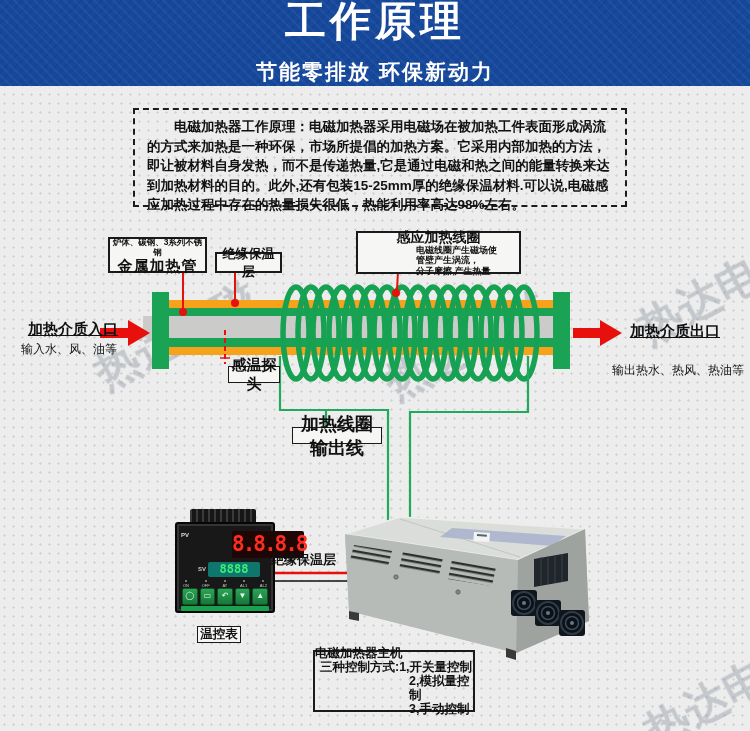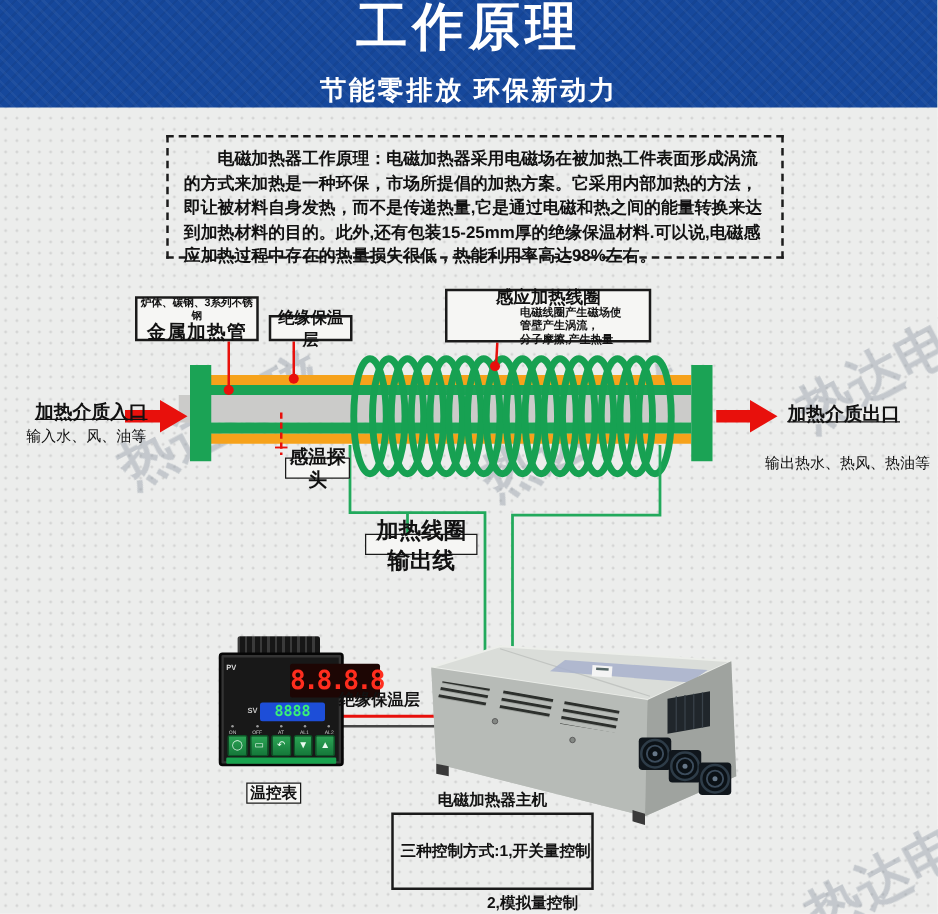--- a/index.html
+++ b/index.html
@@ -30,43 +30,43 @@
   .b-metal .small{font-size:8.5px;font-weight:bold;line-height:10px;}
   .b-metal .big{font-size:15px;font-weight:bold;letter-spacing:1px;line-height:17px;}
   .b-insu{left:215px;top:252px;width:63px;height:17px;font-size:13px;font-weight:bold;}
   .b-coil{left:356px;top:231px;width:133px;height:37px;padding:1px 14px;}
   .b-coil .title{font-size:14px;font-weight:bold;line-height:16px;}
   .b-coil .desc{font-size:9px;font-weight:bold;line-height:10.5px;align-self:flex-start;text-align:left;margin-left:44px;}
   .b-probe{left:196px;top:366px;width:50px;height:15px;font-size:15px;font-weight:bold;margin-left:32px;}
   .b-out{left:292px;top:427px;width:88px;height:15px;font-size:18px;font-weight:bold;}
   .b-tkb{left:197px;top:626px;width:42px;height:15px;font-size:12.5px;font-weight:bold;}
   .b-machine{left:313px;top:650px;width:158px;height:58px;background:transparent;
-    align-items:center;justify-content:center;font-size:12.5px;font-weight:bold;line-height:14px;gap:27px;}
+    align-items:flex-start;justify-content:center;font-size:12.5px;font-weight:bold;line-height:14px;}
   .b-machine .c{text-align:center;}
   .b-machine .l{text-align:left;padding-left:5px;}
-  .b-machine .i{text-align:left;padding-left:64px;}
+  .b-machine .i{text-align:left;padding-left:94px;}
   
   .t-bold15{font-size:15px;font-weight:bold;color:#111;z-index:3;text-decoration:underline;}
   .t-bold12{font-size:12px;font-weight:normal;color:#111;z-index:3;}
   .sig{left:271px;top:551px;font-size:13px;font-weight:bold;color:#111;z-index:3;}
   
   .scene{left:0;top:0;z-index:1;}
   
   .ctl{left:175px;top:509px;width:96px;height:100px;z-index:2;}
   .ctl-tab{position:absolute;left:15px;top:0;width:66px;height:14px;background:#161616;
     background-image:repeating-linear-gradient(90deg,#3a3a3a 0 2px,#161616 2px 6px);
     border-radius:2px 2px 0 0;}
   .ctl-body{position:absolute;left:0;top:13px;width:96px;height:87px;background:#181818;
     border:2px solid #060606;border-radius:3px;box-shadow:inset 0 0 0 2px #343434;}
   .pv-lab{position:absolute;left:4px;top:8px;color:#ddd;font-size:6px;font-weight:bold;}
   .pv{position:absolute;left:11px;top:7px;width:72px;height:27px;background:#1d0604;
     color:#ff2d1e;font-family:"DejaVu Sans Mono",monospace;font-weight:bold;font-size:21px;
     line-height:27px;text-align:center;letter-spacing:-2px;border-radius:2px;margin-left:44px;}
   .sv-lab{position:absolute;left:21px;top:42px;color:#ccc;font-size:6px;font-weight:bold;}
-  .sv{position:absolute;left:31px;top:38px;width:52px;height:15px;background:#1d4ed8;
+  .sv{position:absolute;left:31px;top:38px;width:52px;height:15px;background:#0f766e;
     color:#3af077;font-family:"DejaVu Sans Mono",monospace;font-weight:bold;font-size:12px;
     line-height:15px;text-align:center;border-radius:2px;}
   .leds{position:absolute;left:6px;top:56px;width:84px;display:flex;justify-content:space-between;}
   .led{display:flex;flex-direction:column;align-items:center;gap:1px;}
   .led i{width:2px;height:2px;border-radius:50%;background:#9a9a9a;}
   .led span{font-size:4px;color:#c9c9c9;font-style:normal;}
   .btns{position:absolute;left:5px;top:64px;width:86px;display:flex;gap:2px;}
   .btn{flex:1;height:15px;background:linear-gradient(#2ca455,#15793a);border:1px solid #0b5526;
     border-radius:2px;color:#eafaf0;font-size:8px;line-height:14px;text-align:center;}
   .strip{position:absolute;left:4px;top:82px;width:88px;height:5px;background:#18a24e;border-radius:1px;}
@@ -255,15 +255,16 @@
       <div class="strip"></div>
     </div>
   </div>
 
   <div class="lbox thin b-tkb">温控表</div>
 
   <div class="lbox b-machine">
     <div class="c">电磁加热器主机</div>
     <div class="l">三种控制方式:1,开关量控制</div>
     <div class="i">2,模拟量控制</div>
+    <div class="i">3,手动控制</div>
   </div>
 
 </div>
 
 </body></html>

